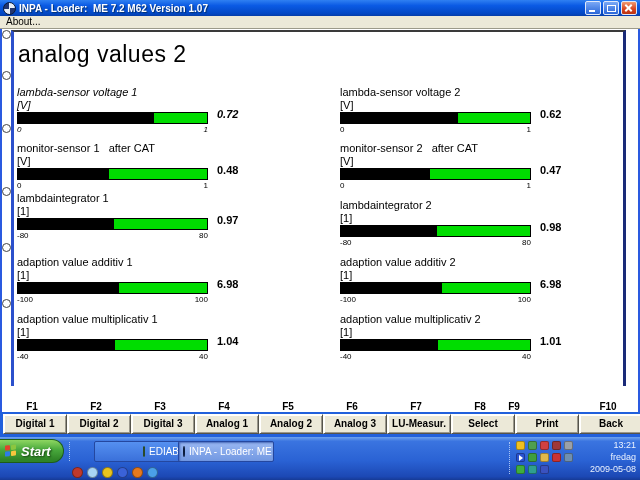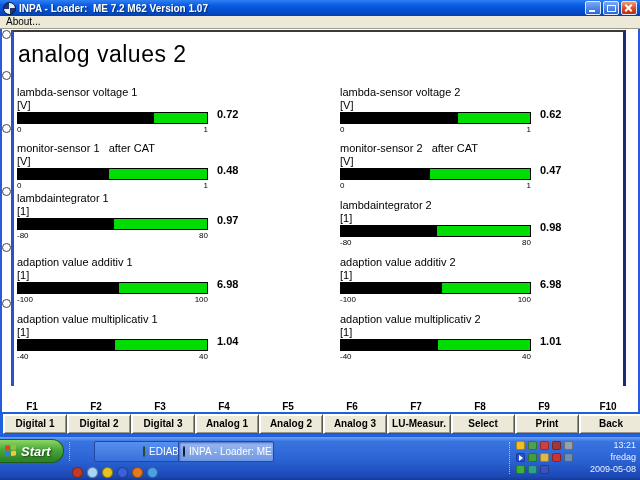--- a/index.html
+++ b/index.html
@@ -117,21 +117,21 @@
   <div class="menubar">
     <span class="menu-item">About...</span>
   </div>
 
   <div class="client"></div>
   <div class="win-edge" style="left:0;"></div>
   <div class="win-edge" style="right:0;"></div>
   <div class="inner-frame"></div>
   <div class="heading">analog values 2</div>
   <div id="gauges">
-      <div class="gauge" style="left: 17px; top: 86px;">
+      <div class="gauge" style="left: 17px; top: 86px; font-style: italic;">
         <div class="g-label">lambda-sensor voltage 1</div>
         <div class="g-unit">[V]</div>
         <div class="g-bar" style="background: rgb(0, 221, 0);">
           <div class="g-fill" style="width: 72%; background: rgb(0, 0, 0);"></div>
         </div>
         <div class="g-scale">
           <div>0</div>
           <div>1</div>
         </div>
         <div class="g-value">0.72</div>
@@ -266,21 +266,21 @@
       <div class="fkey-label" style="left: 192px;">F4</div>
       <div class="fbtn" style="left: 195px;">Analog 1</div>
       <div class="fkey-label" style="left: 256px;">F5</div>
       <div class="fbtn" style="left: 259px;">Analog 2</div>
       <div class="fkey-label" style="left: 320px;">F6</div>
       <div class="fbtn" style="left: 323px;">Analog 3</div>
       <div class="fkey-label" style="left: 384px;">F7</div>
       <div class="fbtn" style="left: 387px;">LU-Measur.</div>
       <div class="fkey-label" style="left: 448px;">F8</div>
       <div class="fbtn" style="left: 451px;">Select</div>
-      <div class="fkey-label" style="left: 512px;">F9</div>
+      <div class="fkey-label" style="left: 482px;">F9</div>
       <div class="fbtn" style="left: 515px;">Print</div>
       <div class="fkey-label" style="left: 576px;">F10</div>
       <div class="fbtn" style="left: 579px;">Back</div>
     </div>
 
   <div class="taskbar">
     <div class="startbtn">
       <div class="flag">
           <i class="f1"></i>
           <i class="f2"></i>

